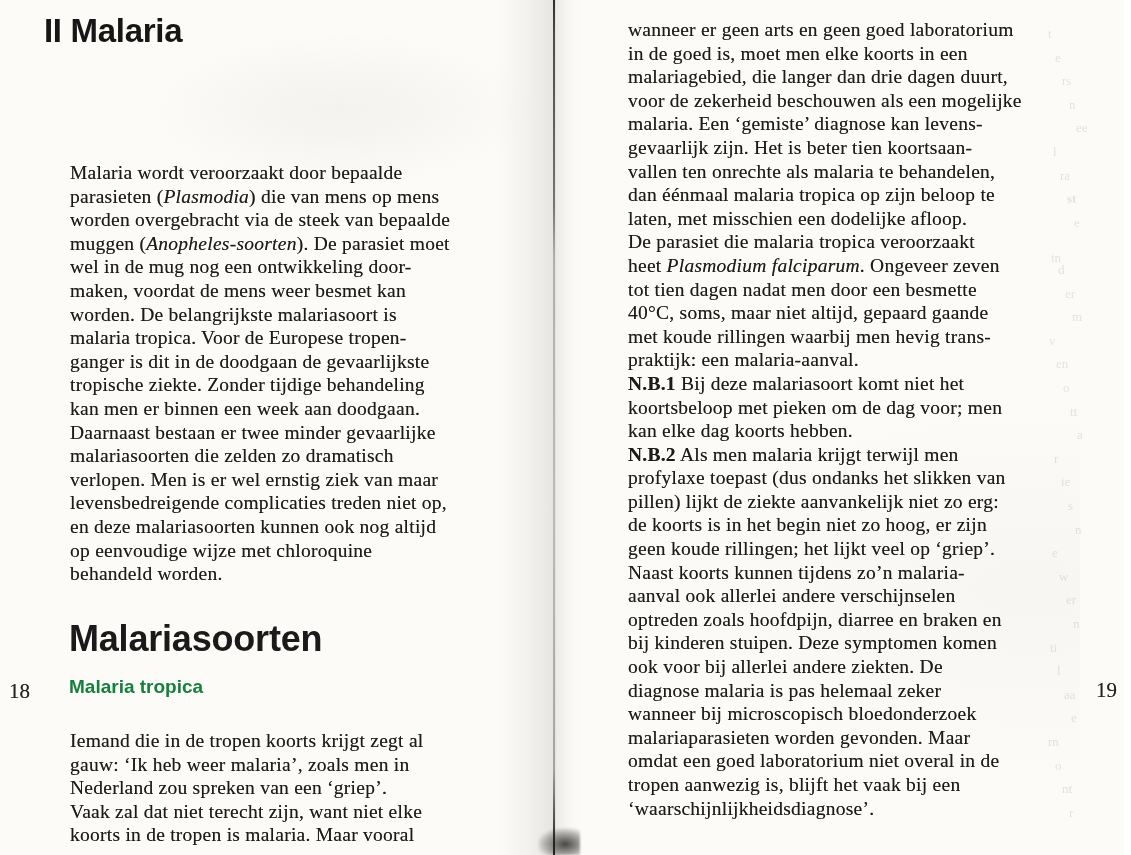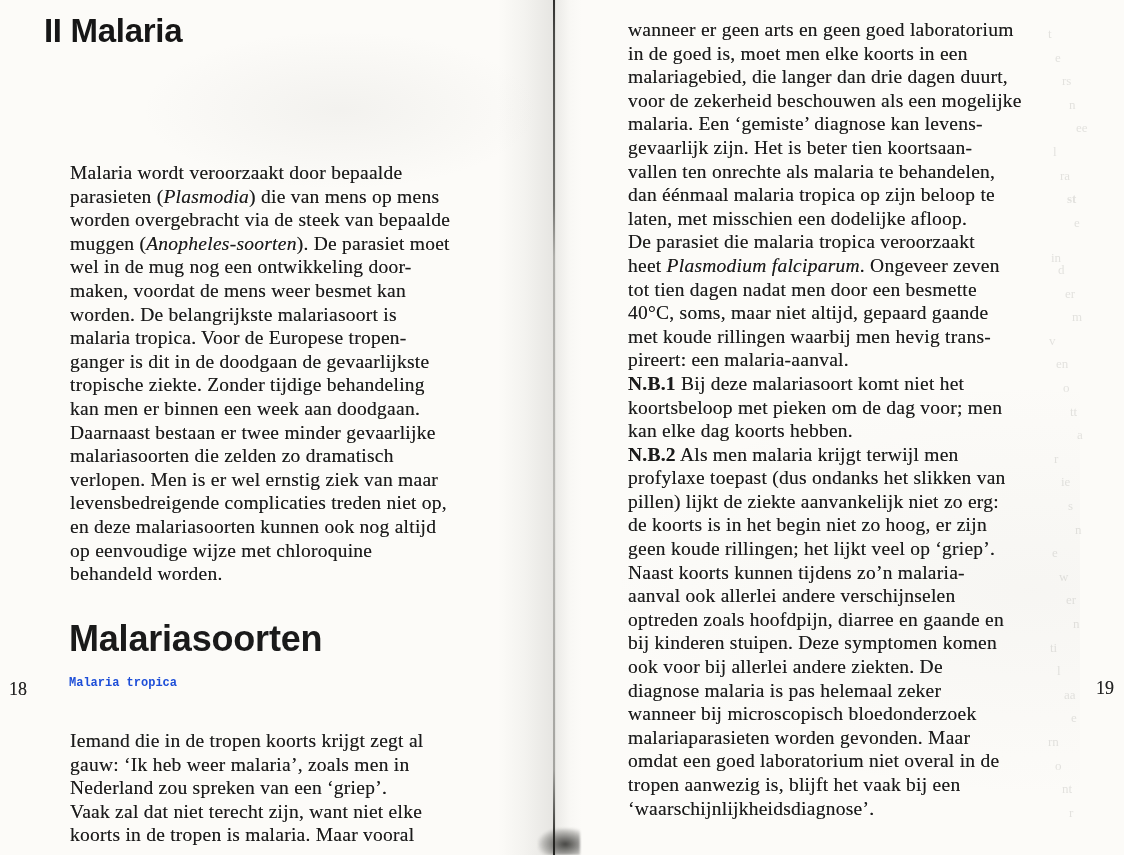--- a/index.html
+++ b/index.html
@@ -61,26 +61,26 @@
     color:#161616;
   }
   .section-heading{
     position:absolute;left:69px;top:618px;
     font-family:"Liberation Sans", sans-serif;
     font-weight:700;font-size:36px;letter-spacing:-0.2px;
     color:#1a1a1a;
   }
   .subsection-heading{
     position:absolute;left:69px;top:676px;
-    font-family:Liberation Mono, monospace;
-    font-weight:700;font-size:12px;
-    color:#1d4ed8;
+    font-family:Liberation Sans, sans-serif;
+    font-weight:700;font-size:19px;
+    color:#15803d;
   }
   .pagenum{
-    position:absolute;font-size:18px;color:#222;
+    position:absolute;font-size:21px;color:#222;
     text-shadow:0 0 0.5px rgba(20,20,20,0.5);
     text-align:center;
   }
   .pagenum-left{left:9px;top:679px;}
   .pagenum-right{left:1096px;top:678px;}
   
   .frag{
     position:absolute;
     font-size:13px;color:#8a8a85;opacity:0.22;
     filter:blur(0.5px);
@@ -148,32 +148,32 @@
         <div class="tl">malaria. Een ‘gemiste’ diagnose kan levens-</div>
         <div class="tl">gevaarlijk zijn. Het is beter tien koortsaan-</div>
         <div class="tl">vallen ten onrechte als malaria te behandelen,</div>
         <div class="tl">dan éénmaal malaria tropica op zijn beloop te</div>
         <div class="tl">laten, met misschien een dodelijke afloop.</div>
         <div class="tl">De parasiet die malaria tropica veroorzaakt</div>
         <div class="tl">heet <i>Plasmodium falciparum</i>. Ongeveer zeven</div>
         <div class="tl">tot tien dagen nadat men door een besmette</div>
         <div class="tl">40°C, soms, maar niet altijd, gepaard gaande</div>
         <div class="tl">met koude rillingen waarbij men hevig trans-</div>
-        <div class="tl">pireert: een malaria-aanval.</div>
+        <div class="tl">praktijk: een malaria-aanval.</div>
         <div class="tl"><b>N.B.1</b> Bij deze malariasoort komt niet het</div>
         <div class="tl">koortsbeloop met pieken om de dag voor; men</div>
         <div class="tl">kan elke dag koorts hebben.</div>
         <div class="tl"><b>N.B.2</b> Als men malaria krijgt terwijl men</div>
         <div class="tl">profylaxe toepast (dus ondanks het slikken van</div>
         <div class="tl">pillen) lijkt de ziekte aanvankelijk niet zo erg:</div>
         <div class="tl">de koorts is in het begin niet zo hoog, er zijn</div>
         <div class="tl">geen koude rillingen; het lijkt veel op ‘griep’.</div>
         <div class="tl">Naast koorts kunnen tijdens zo’n malaria-</div>
         <div class="tl">aanval ook allerlei andere verschijnselen</div>
-        <div class="tl">optreden zoals hoofdpijn, diarree en gaande en</div>
+        <div class="tl">optreden zoals hoofdpijn, diarree en braken en</div>
         <div class="tl">bij kinderen stuipen. Deze symptomen komen</div>
         <div class="tl">ook voor bij allerlei andere ziekten. De</div>
         <div class="tl">diagnose malaria is pas helemaal zeker</div>
         <div class="tl">wanneer bij microscopisch bloedonderzoek</div>
         <div class="tl">malariaparasieten worden gevonden. Maar</div>
         <div class="tl">omdat een goed laboratorium niet overal in de</div>
         <div class="tl">tropen aanwezig is, blijft het vaak bij een</div>
         <div class="tl">‘waarschijnlijkheidsdiagnose’.</div>
       </div>
 

